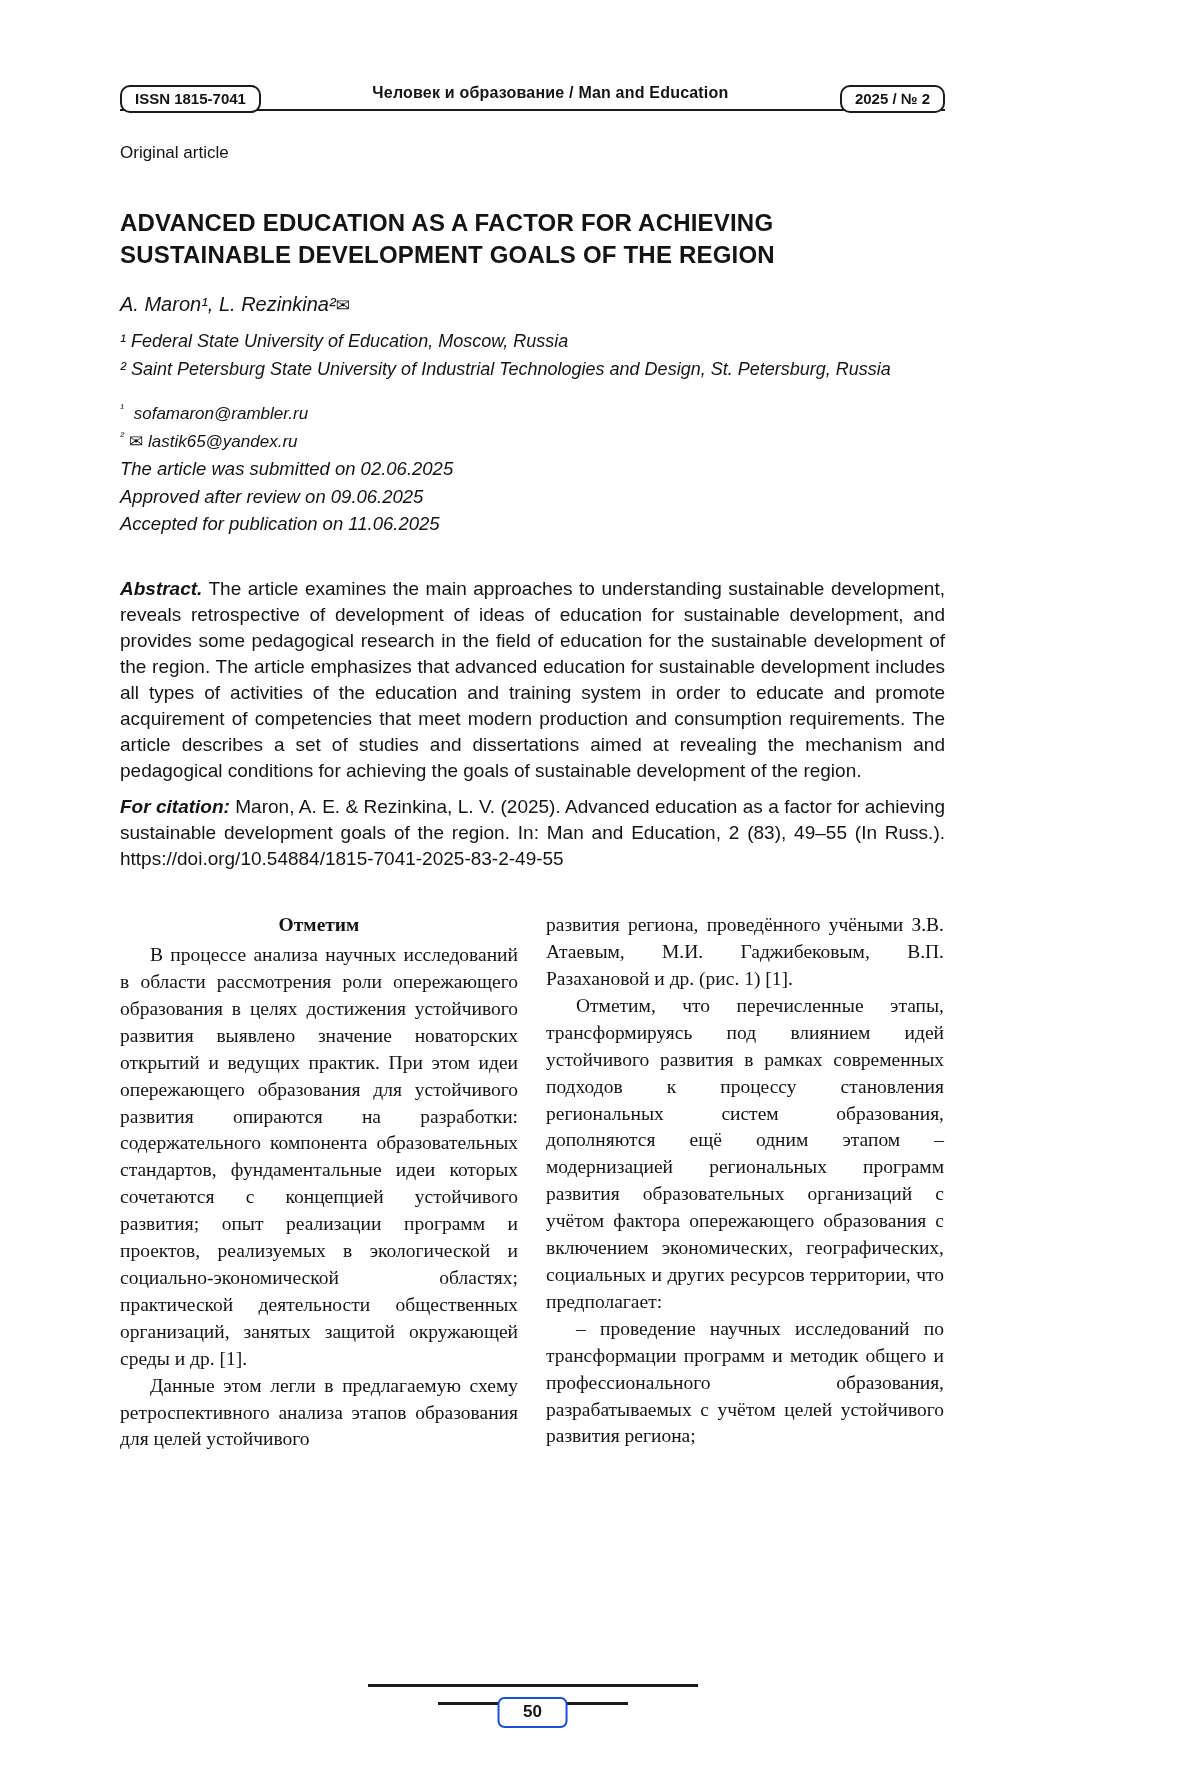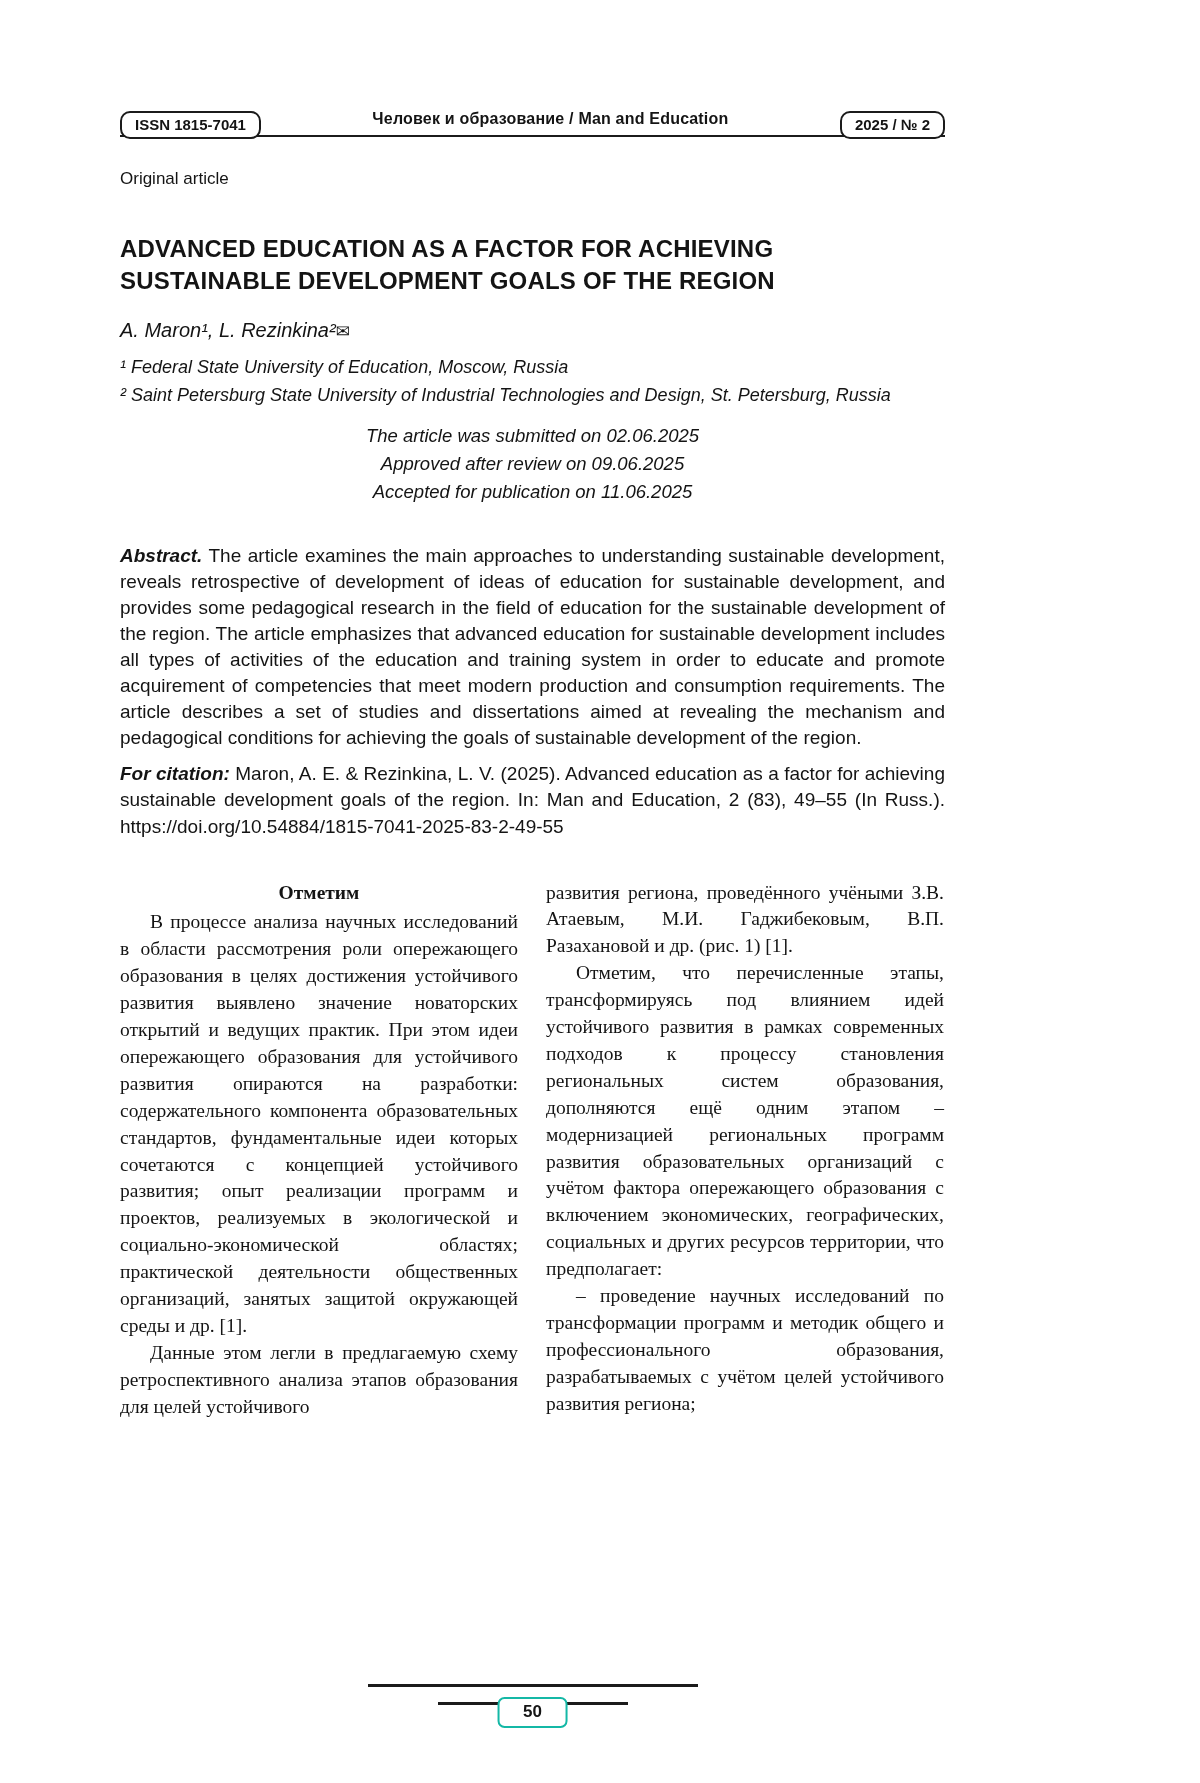--- a/index.html
+++ b/index.html
@@ -17,21 +17,21 @@
 
   .content {
     position: absolute;
     left: 120px;
     top: 0;
     width: 825px;
   }
 
   
   .header-bar {
-    margin-top: 103px;
+    margin-top: 77px;
     display: flex;
     justify-content: space-between;
     align-items: flex-end;
     border-bottom: 2.5px solid #1b1b1b;
     height: 32px;
   }
   .tab {
     display: inline-block;
     border: 2px solid #1b1b1b;
     border-radius: 10px;
@@ -76,24 +76,23 @@
   }
   .emails {
     margin-top: 15px;
     font-size: 17px;
     font-style: italic;
     line-height: 1.6;
   }
   .sup-mark { font-size: 70%; vertical-align: super; margin-right: 5px; }
 
   .dates {
-    margin-top: 12px;
     font-size: 18.5px;
     font-style: italic;
-    text-align: center;
+    text-align: left;
     line-height: 1.5;
   }
 
   .para-block {
     font-size: 19px;
     line-height: 1.37;
     text-align: justify;
   }
   .abstract  { margin-top: 38px; }
   .keywords  { margin-top: 10px; }
@@ -143,21 +142,21 @@
     top: 5px; left: 0; right: 0;
     height: 3px;
     background: #1b1b1b;
   }
   .page-pill {
     position: absolute;
     top: 0;
     left: 50%;
     transform: translateX(-50%);
     background: #ffffff;
-    border: 2px solid #14b8a6;
+    border: 2px solid #1d4ed8;
     border-radius: 7px;
     padding: 3px 24px 4px;
     font-size: 17px;
     font-weight: bold;
   }
 </style>
 </head>
 <body>
 
 <div class="page">
@@ -175,20 +174,30 @@
 
     <div class="authors">
       <span>A. Maron¹, L. Rezinkina²</span><span class="mail-glyph">✉</span>
     </div>
 
     <div class="affiliations">
       <div>¹  Federal State University of Education, Moscow, Russia</div>
       <div>²  Saint Petersburg State University of Industrial Technologies and Design, St. Petersburg, Russia</div>
     </div>
 
+    <div class="emails">
+      <div>
+        <span class="sup-mark">¹</span><span class="mail-glyph"></span>
+        <span>sofamaron@rambler.ru</span>
+      </div>
+      <div>
+        <span class="sup-mark">²</span><span class="mail-glyph">✉</span>
+        <span>lastik65@yandex.ru</span>
+      </div>
+    </div>
 
     <div class="dates">
       <div>The article was submitted on 02.06.2025</div>
       <div>Approved after review on 09.06.2025</div>
       <div>Accepted for publication on 11.06.2025</div>
     </div>
 
     <p class="para-block abstract" style="margin:38px 0 0 0;">
       <span class="lead">Abstract.</span><span> The article examines the main approaches to understanding sustainable development, reveals retrospective of development of ideas of education for sustainable development, and provides some pedagogical research in the field of education for the sustainable development of the region. The article emphasizes that advanced education for sustainable development includes all types of activities of the education and training system in order to educate and promote acquirement of competencies that meet modern production and consumption requirements. The article describes a set of studies and dissertations aimed at revealing the mechanism and pedagogical conditions for achieving the goals of sustainable development of the region.</span>
     </p>

